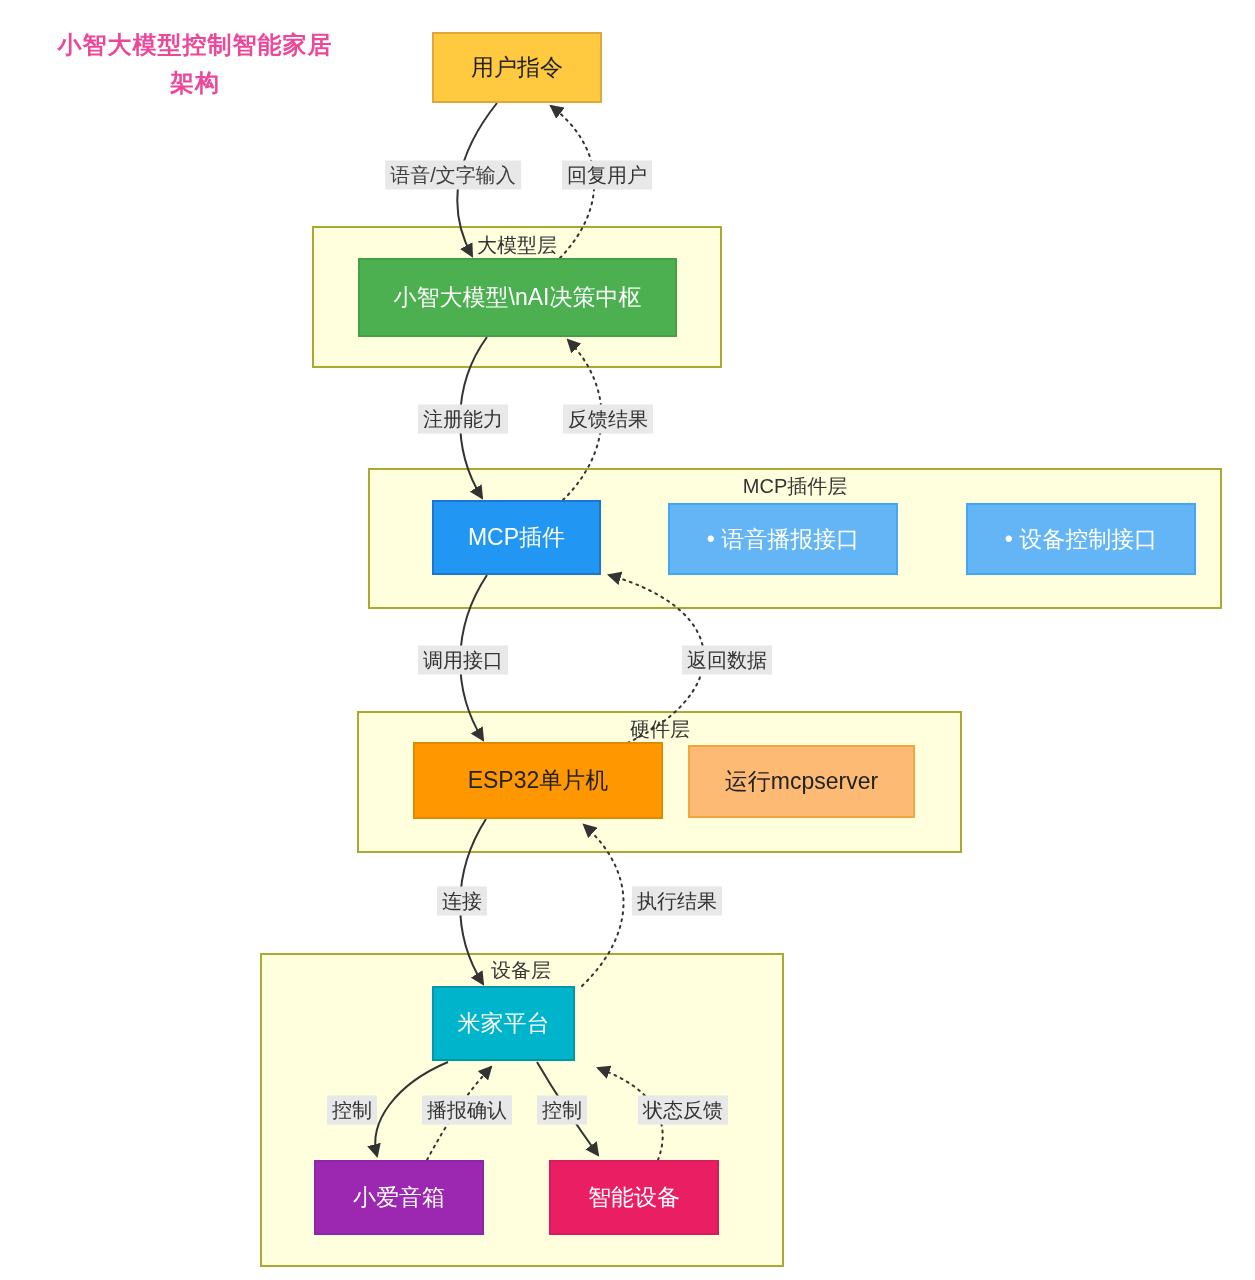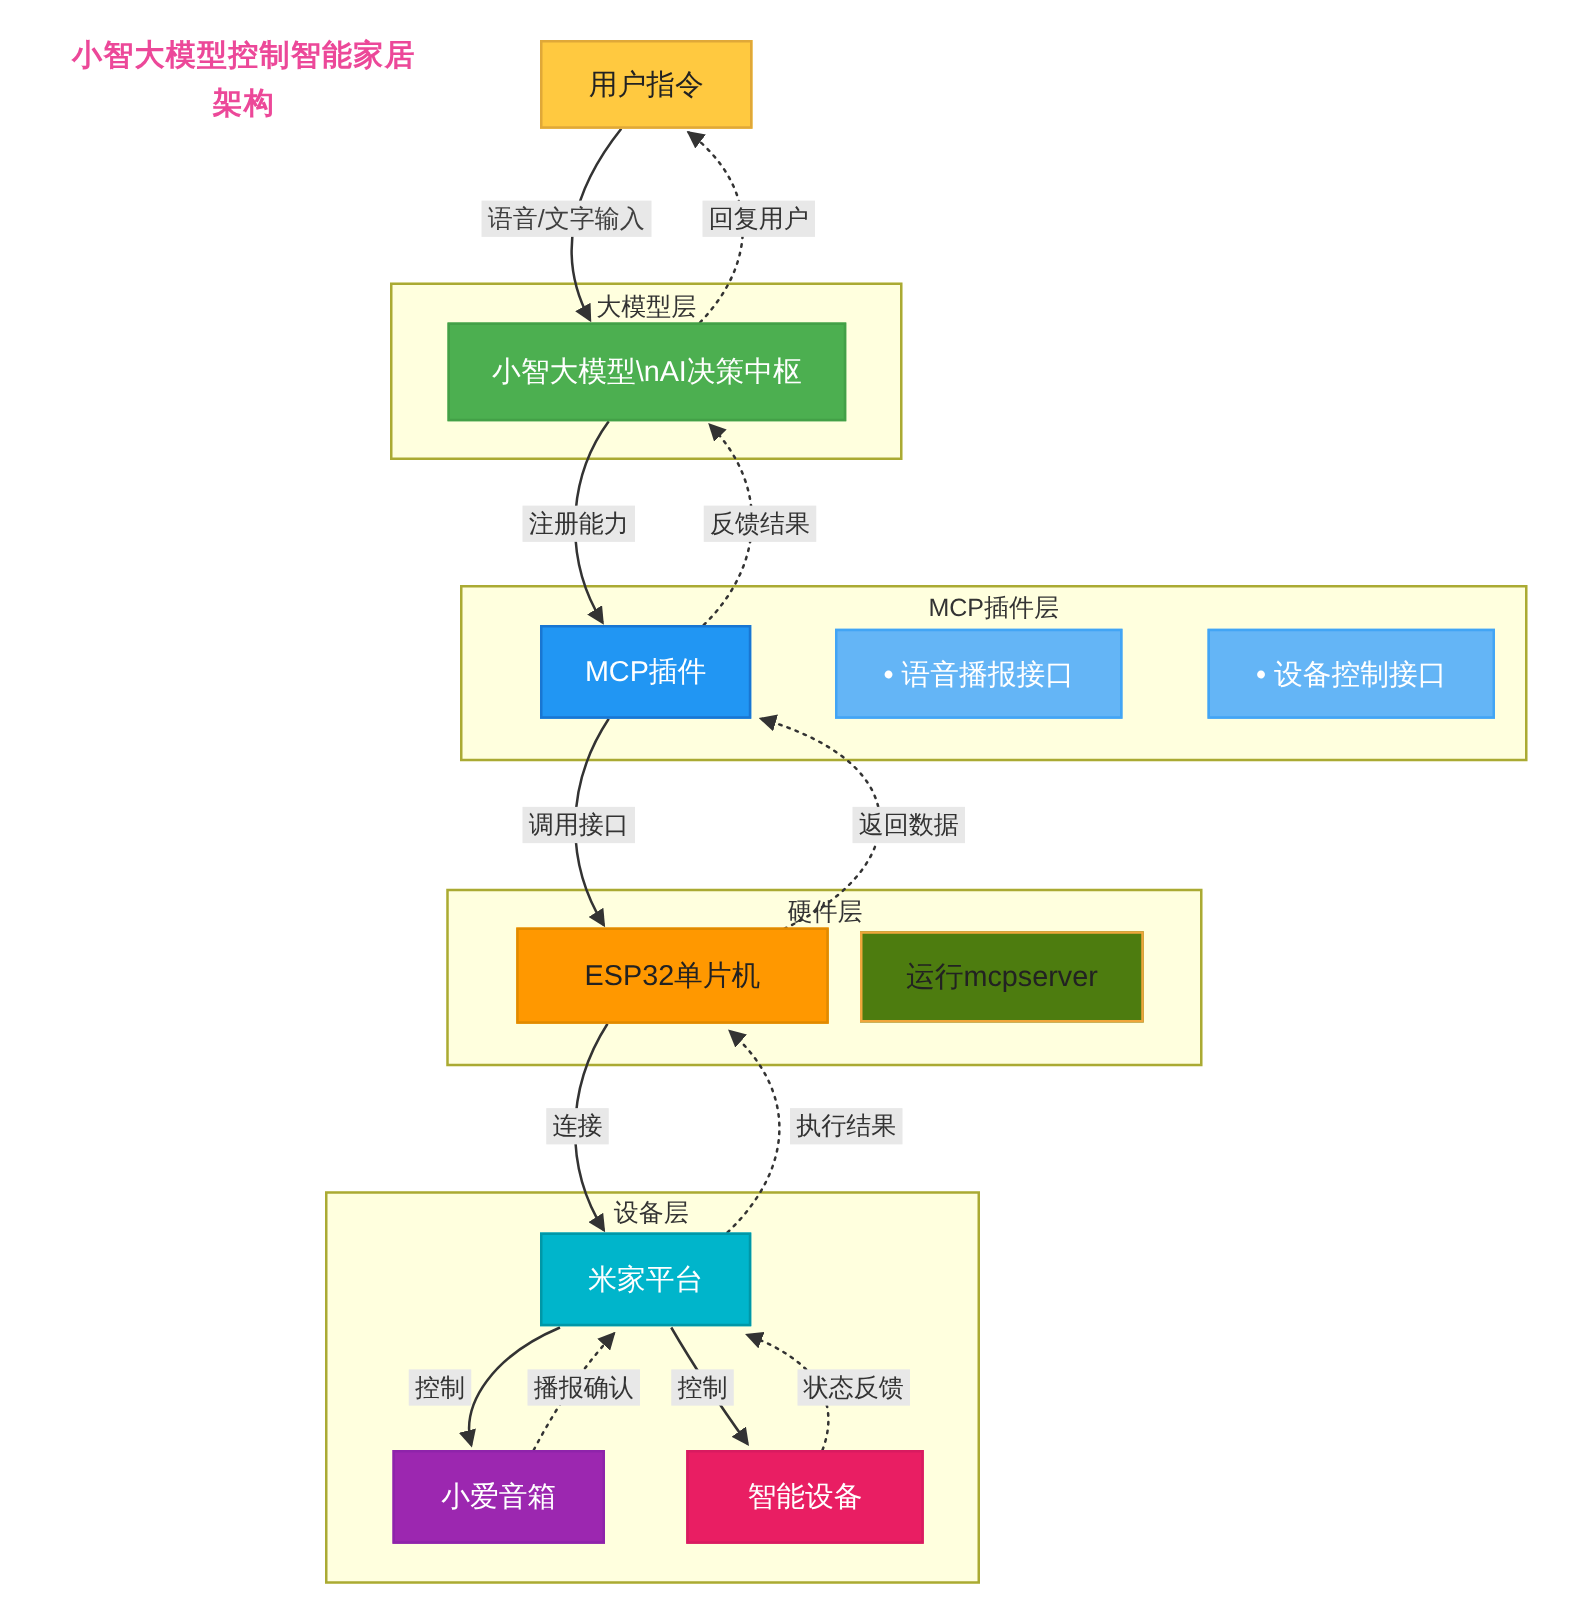--- a/index.html
+++ b/index.html
@@ -70,24 +70,24 @@
     <path class="edge solid" d="M 537,1062 C 558,1098 580,1130 598,1155" marker-end="url(#arrow)" stroke="#333333"></path>
     <path class="edge dotted" d="M 658,1160 C 673,1120 652,1088 598,1068" marker-end="url(#arrow)" stroke="#333333"></path>
   </svg>
 
   <div class="node" style="left: 432px; top: 32px; width: 170px; height: 71px; background: rgb(255, 201, 64); border-color: rgb(224, 168, 56); color: rgb(34, 34, 34);">用户指令</div>
   <div class="node" style="left: 358px; top: 258px; width: 319px; height: 79px; background: rgb(76, 175, 80); border-color: rgb(67, 160, 71); color: rgb(255, 255, 255);">小智大模型\nAI决策中枢</div>
   <div class="node" style="left: 432px; top: 500px; width: 169px; height: 75px; background: rgb(33, 150, 243); border-color: rgb(25, 118, 210); color: rgb(255, 255, 255);">MCP插件</div>
   <div class="node" style="left: 668px; top: 503px; width: 230px; height: 72px; background: rgb(100, 181, 246); border-color: rgb(66, 165, 245); color: rgb(255, 255, 255);">• 语音播报接口</div>
   <div class="node" style="left: 966px; top: 503px; width: 230px; height: 72px; background: rgb(100, 181, 246); border-color: rgb(66, 165, 245); color: rgb(255, 255, 255);">• 设备控制接口</div>
   <div class="node" style="left: 413px; top: 742px; width: 250px; height: 77px; background: rgb(255, 152, 0); border-color: rgb(224, 138, 0); color: rgb(34, 34, 34);">ESP32单片机</div>
-  <div class="node" style="left: 688px; top: 745px; width: 227px; height: 73px; background: #4d7c0f; border-color: rgb(240, 166, 60); color: rgb(34, 34, 34);">运行mcpserver</div>
-  <div class="node" style="left: 432px; top: 986px; width: 169px; height: 75px; background: rgb(0, 181, 203); border-color: rgb(0, 151, 167); color: rgb(255, 255, 255);">米家平台</div>
+  <div class="node" style="left: 688px; top: 745px; width: 227px; height: 73px; background: #fdba74; border-color: rgb(240, 166, 60); color: rgb(34, 34, 34);">运行mcpserver</div>
+  <div class="node" style="left: 432px; top: 986px; width: 143px; height: 75px; background: rgb(0, 181, 203); border-color: rgb(0, 151, 167); color: rgb(255, 255, 255);">米家平台</div>
   <div class="node" style="left: 314px; top: 1160px; width: 170px; height: 75px; background: rgb(156, 39, 176); border-color: rgb(142, 36, 170); color: rgb(255, 255, 255);">小爱音箱</div>
-  <div class="node" style="left: 549px; top: 1160px; width: 190px; height: 75px; background: rgb(233, 30, 99); border-color: rgb(216, 27, 96); color: rgb(255, 255, 255);">智能设备</div>
+  <div class="node" style="left: 549px; top: 1160px; width: 170px; height: 75px; background: rgb(233, 30, 99); border-color: rgb(216, 27, 96); color: rgb(255, 255, 255);">智能设备</div>
 
   <div class="edge-label" style="left: 442px; top: 175px; background: rgb(232, 232, 232); color: #404040; margin-left: 11px;">语音/文字输入</div>
   <div class="edge-label" style="left: 607px; top: 175px; background: rgb(232, 232, 232); color: rgb(51, 51, 51);">回复用户</div>
   <div class="edge-label" style="left: 463px; top: 419px; background: rgb(232, 232, 232); color: rgb(51, 51, 51);">注册能力</div>
   <div class="edge-label" style="left: 608px; top: 419px; background: rgb(232, 232, 232); color: rgb(51, 51, 51);">反馈结果</div>
   <div class="edge-label" style="left: 463px; top: 660px; background: rgb(232, 232, 232); color: rgb(51, 51, 51);">调用接口</div>
   <div class="edge-label" style="left: 727px; top: 660px; background: rgb(232, 232, 232); color: rgb(51, 51, 51);">返回数据</div>
   <div class="edge-label" style="left: 462px; top: 901px; background: rgb(232, 232, 232); color: rgb(51, 51, 51);">连接</div>
   <div class="edge-label" style="left: 633px; top: 901px; background: rgb(232, 232, 232); color: rgb(51, 51, 51); margin-left: 44px;">执行结果</div>
   <div class="edge-label" style="left: 352px; top: 1110px; background: rgb(232, 232, 232); color: rgb(51, 51, 51);">控制</div>

